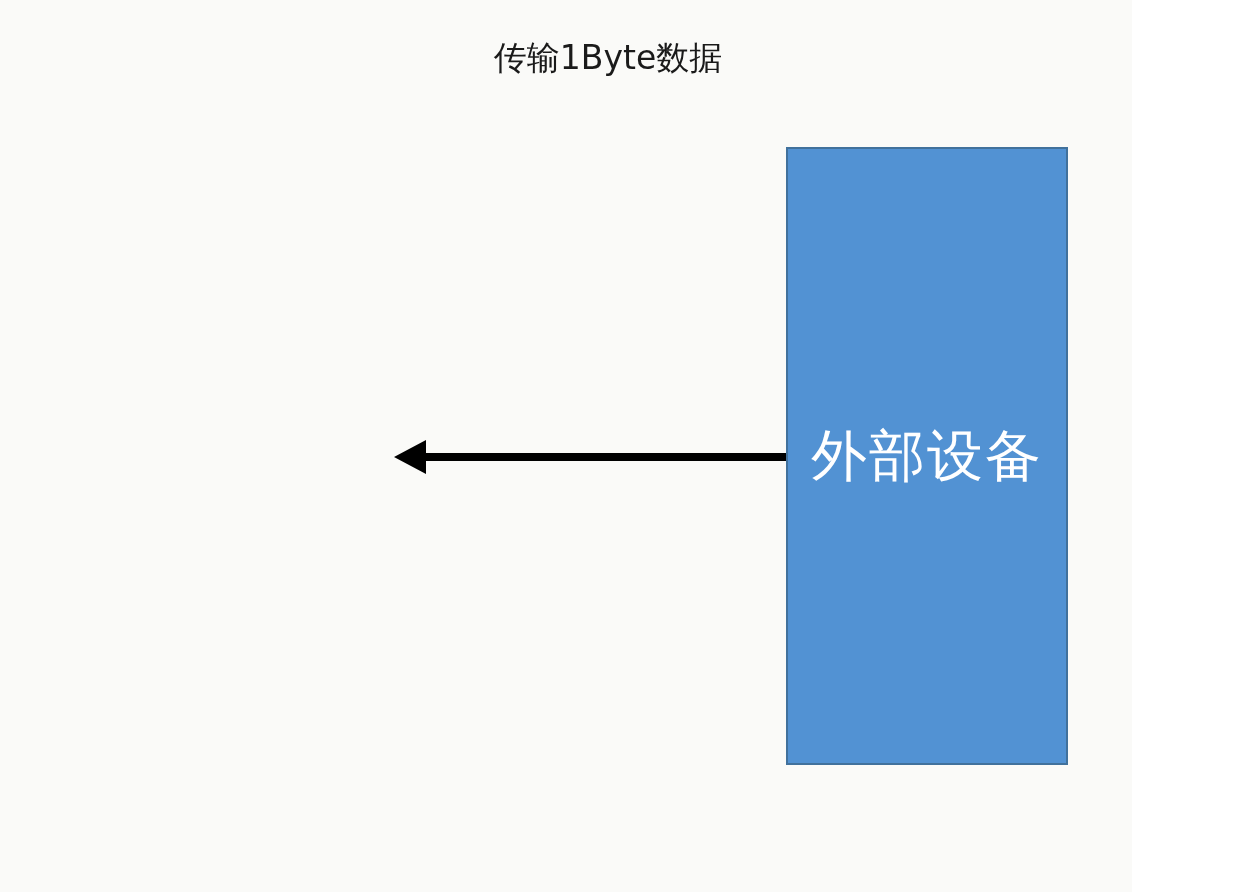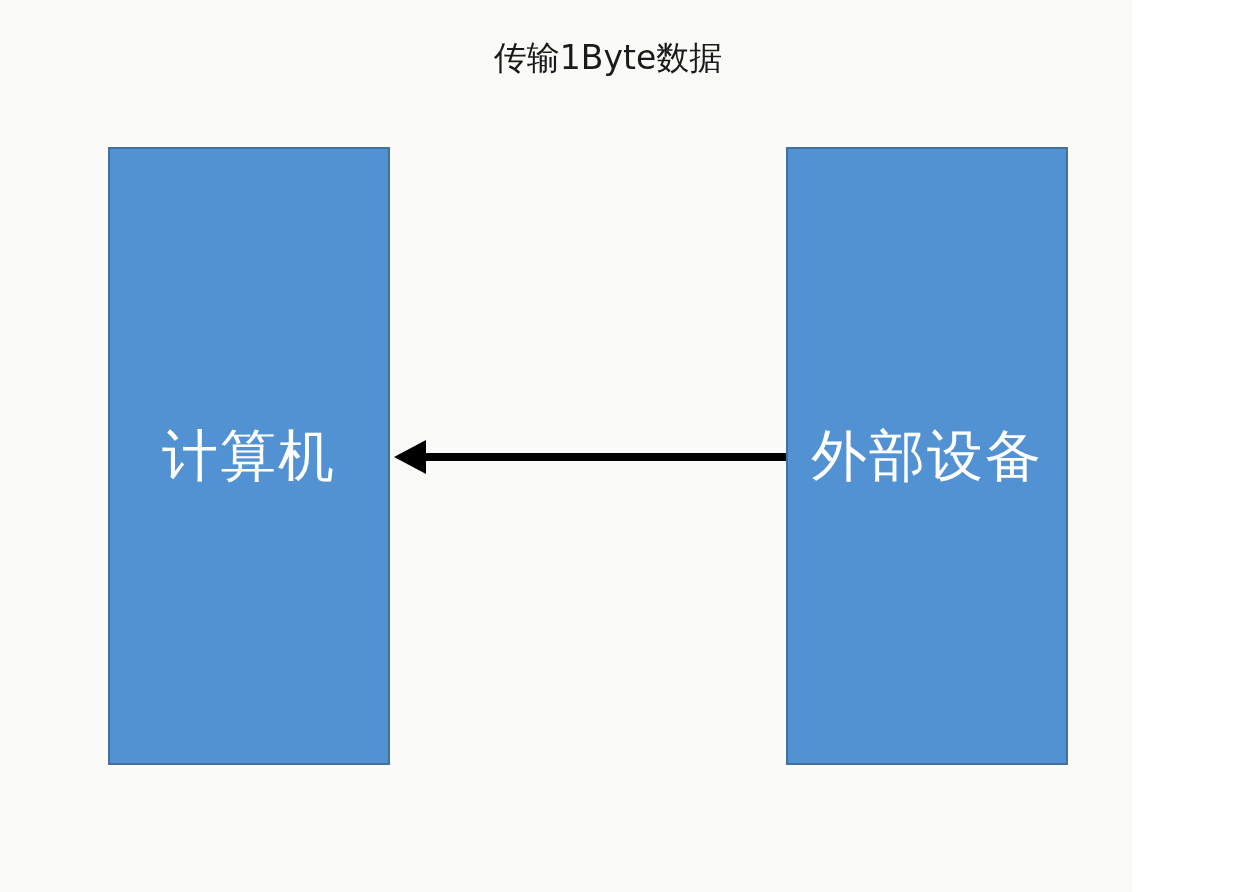--- a/index.html
+++ b/index.html
@@ -64,23 +64,20 @@
   }
   .arrow polygon { fill: var(--arrow); }
 </style>
 </head>
 <body>
 
 <div class="canvas">
 
   <div class="title">传输1Byte数据</div>
 
-  <div class="node node-left">
-    <span class="node-label">计算机</span>
-  </div>
 
   <svg class="arrow" viewBox="0 0 435 40" aria-hidden="true">
     <polygon points="0,20 32,3 32,16 403,16 403,3 435,20 403,37 403,24 32,24 32,37"></polygon>
   </svg>
 
   <div class="node node-right">
     <span class="node-label">外部设备</span>
   </div>
 
 </div>

